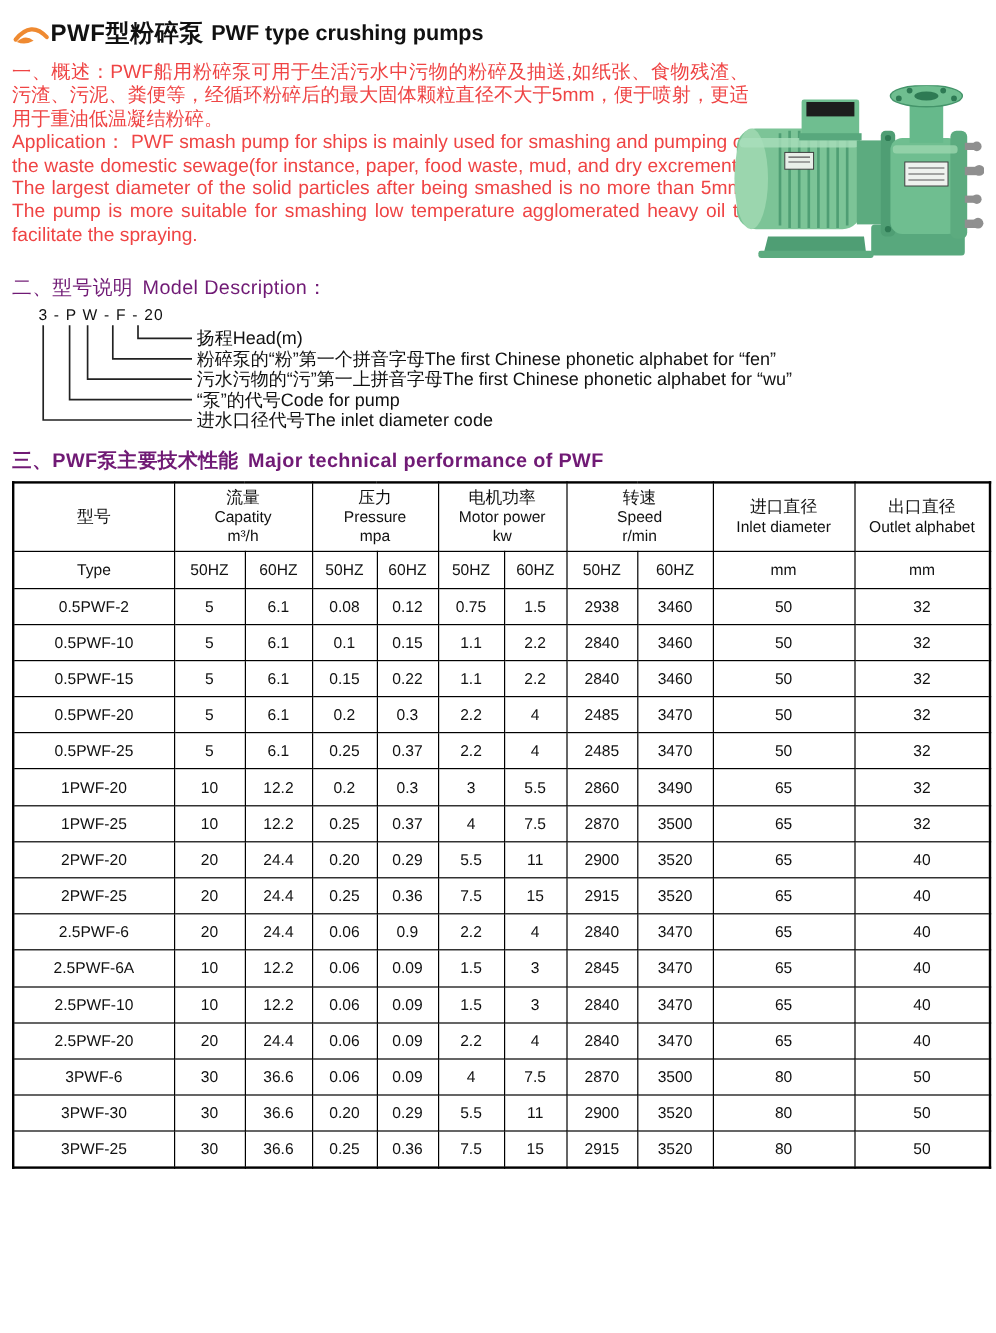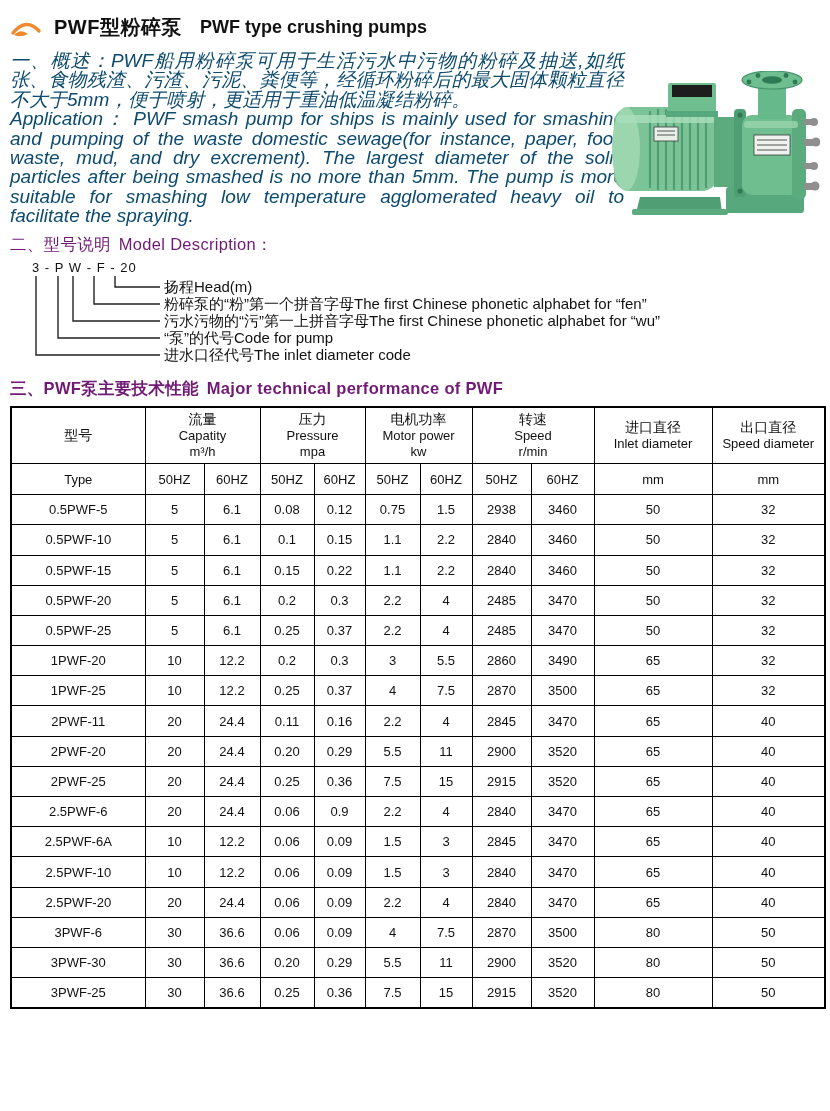--- a/index.html
+++ b/index.html
@@ -5,28 +5,28 @@
   * { margin:0; padding:0; box-sizing:border-box; }
   html,body { background:#e8e8e8; }
   .page {
     position:relative; width:830px; height:1111px; margin:0 auto;
     background:#ffffff; overflow:hidden; color:#111;
     font-family:"Liberation Sans","DejaVu Sans",sans-serif;
   }
   .inner { padding:14px 10px 0 10px; }
 
   
-  .hdr { display:flex; align-items:center; gap:12px; }
+  .hdr { display:flex; align-items:center; gap:0; }
   .hdr .logo { width:32px; height:24px; flex:0 0 auto; }
   .title-zh { font-size:20px; font-weight:bold; letter-spacing:0.5px; }
   .title-en { font-size:18px; font-weight:bold; margin-left:6px; }
 
   
   .overview { position:relative; margin-top:10px; min-height:170px; }
-  .overview-text { width:614px; font-size:19px; line-height:19.4px; text-align:justify; color:#0c4a6e;font-style:italic; }
+  .overview-text { width:614px; font-size:16px; line-height:19.4px; text-align:justify; color:#ef4444; }
   .pump { position:absolute; top:20px; right:0; width:212px; height:148px; }
 
   
   .sec-heading { font-size:16.5px; color:#701a75; margin-top:8px; letter-spacing:0.3px; }
   .sec-heading .en { margin-left:8px; }
   .diagram { display:block; width:830px; height:112px; margin-left:2px; }
   .diagram text { font-family:"Liberation Sans","DejaVu Sans",sans-serif; fill:#111; }
   .diagram .code { font-size:13px; letter-spacing:1px; }
   .diagram .item { font-size:15px; }
   .diagram polyline { fill:none; stroke:#222; stroke-width:1.4; }
@@ -191,40 +191,40 @@
             <span class="h-zh">转速</span>
             <span class="h-en">Speed</span>
             <span class="h-unit">r/min</span>
           </th>
           <th class="grp">
             <span class="h-zh">进口直径</span>
             <span class="h-en">Inlet diameter</span>
           </th>
           <th class="grp">
             <span class="h-zh">出口直径</span>
-            <span class="h-en">Speed diameter</span>
+            <span class="h-en">Outlet alphabet</span>
           </th>
         </tr>
         <tr>
           <td class="sub">Type</td>
           <td class="sub">50HZ</td>
           <td class="sub">60HZ</td>
           <td class="sub">50HZ</td>
           <td class="sub">60HZ</td>
           <td class="sub">50HZ</td>
           <td class="sub">60HZ</td>
           <td class="sub">50HZ</td>
           <td class="sub">60HZ</td>
           <td class="sub">mm</td>
           <td class="sub">mm</td>
         </tr>
       </thead>
       <tbody>
           <tr>
-            <td>0.5PWF-5</td>
+            <td>0.5PWF-2</td>
             <td>5</td>
             <td>6.1</td>
             <td>0.08</td>
             <td>0.12</td>
             <td>0.75</td>
             <td>1.5</td>
             <td>2938</td>
             <td>3460</td>
             <td>50</td>
             <td>32</td>
@@ -299,33 +299,20 @@
             <td>10</td>
             <td>12.2</td>
             <td>0.25</td>
             <td>0.37</td>
             <td>4</td>
             <td>7.5</td>
             <td>2870</td>
             <td>3500</td>
             <td>65</td>
             <td>32</td>
-          </tr>
-          <tr>
-            <td>2PWF-11</td>
-            <td>20</td>
-            <td>24.4</td>
-            <td>0.11</td>
-            <td>0.16</td>
-            <td>2.2</td>
-            <td>4</td>
-            <td>2845</td>
-            <td>3470</td>
-            <td>65</td>
-            <td>40</td>
           </tr>
           <tr>
             <td>2PWF-20</td>
             <td>20</td>
             <td>24.4</td>
             <td>0.20</td>
             <td>0.29</td>
             <td>5.5</td>
             <td>11</td>
             <td>2900</td>

